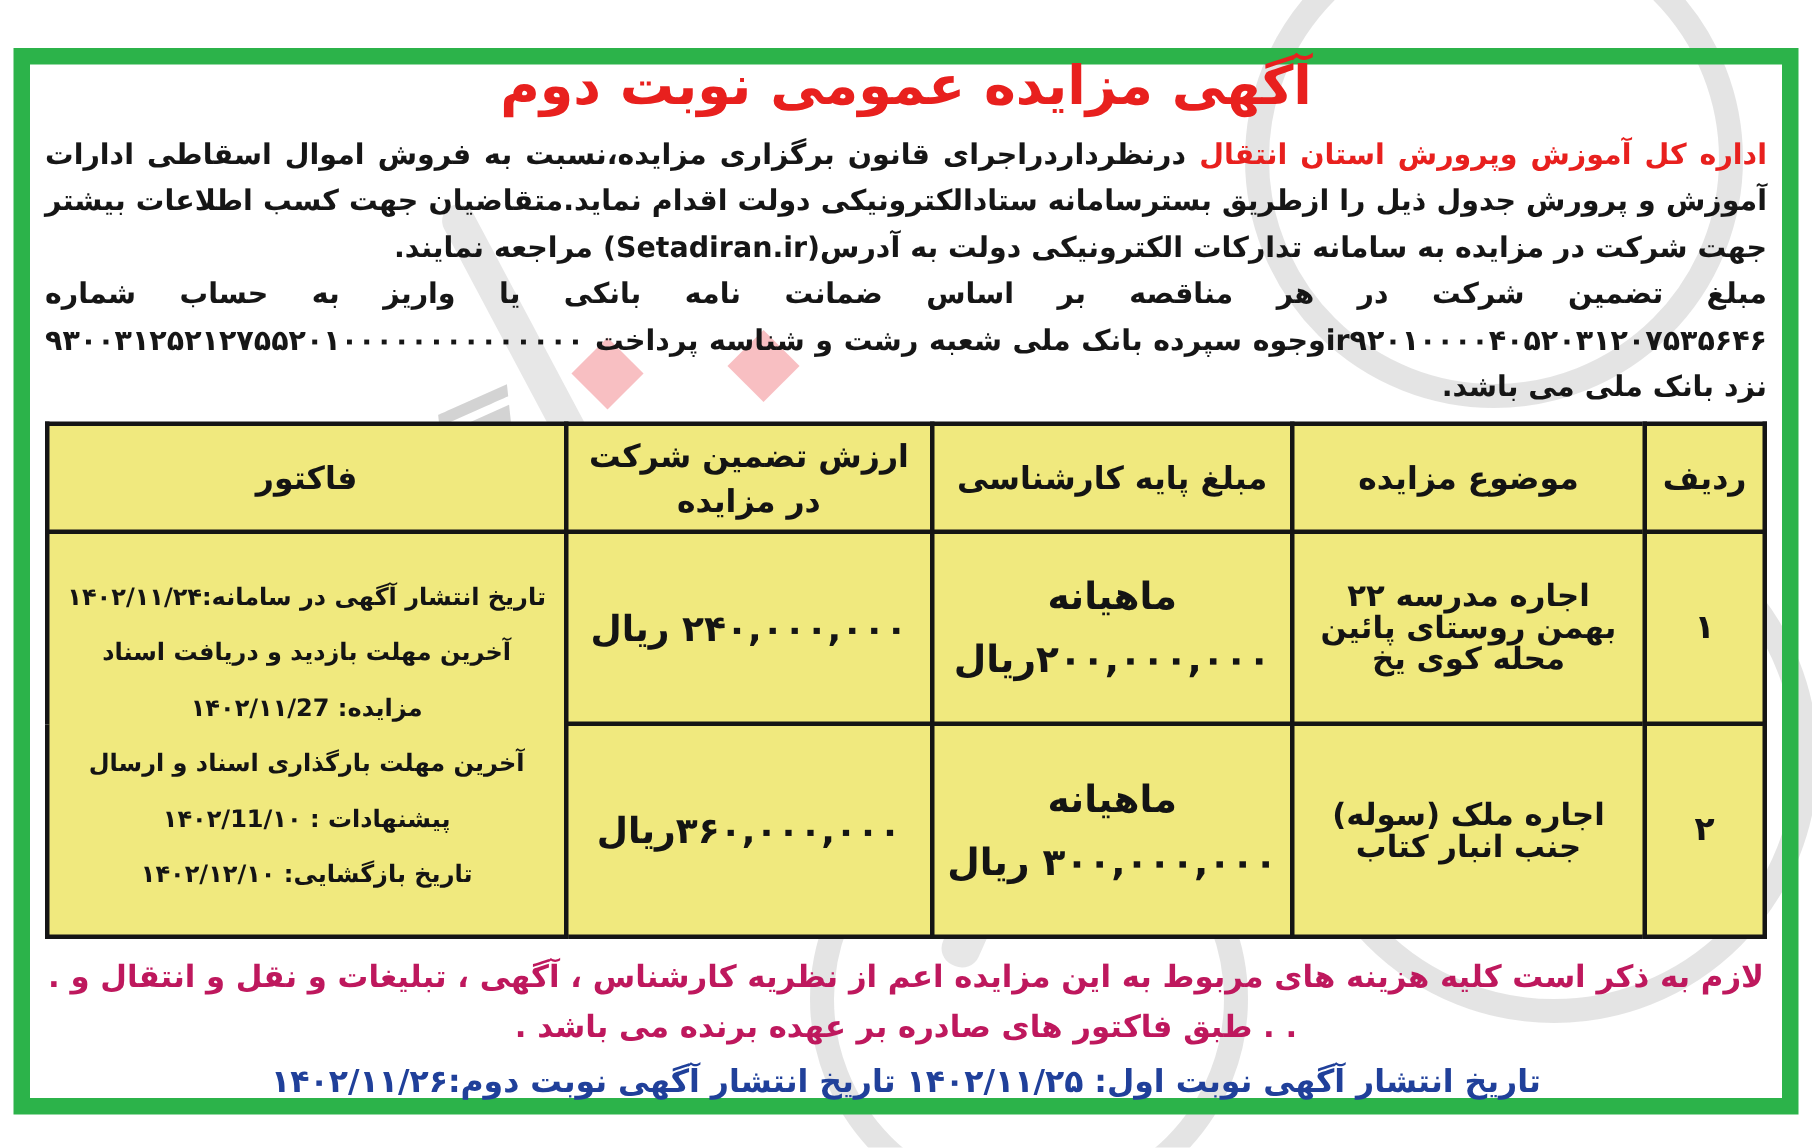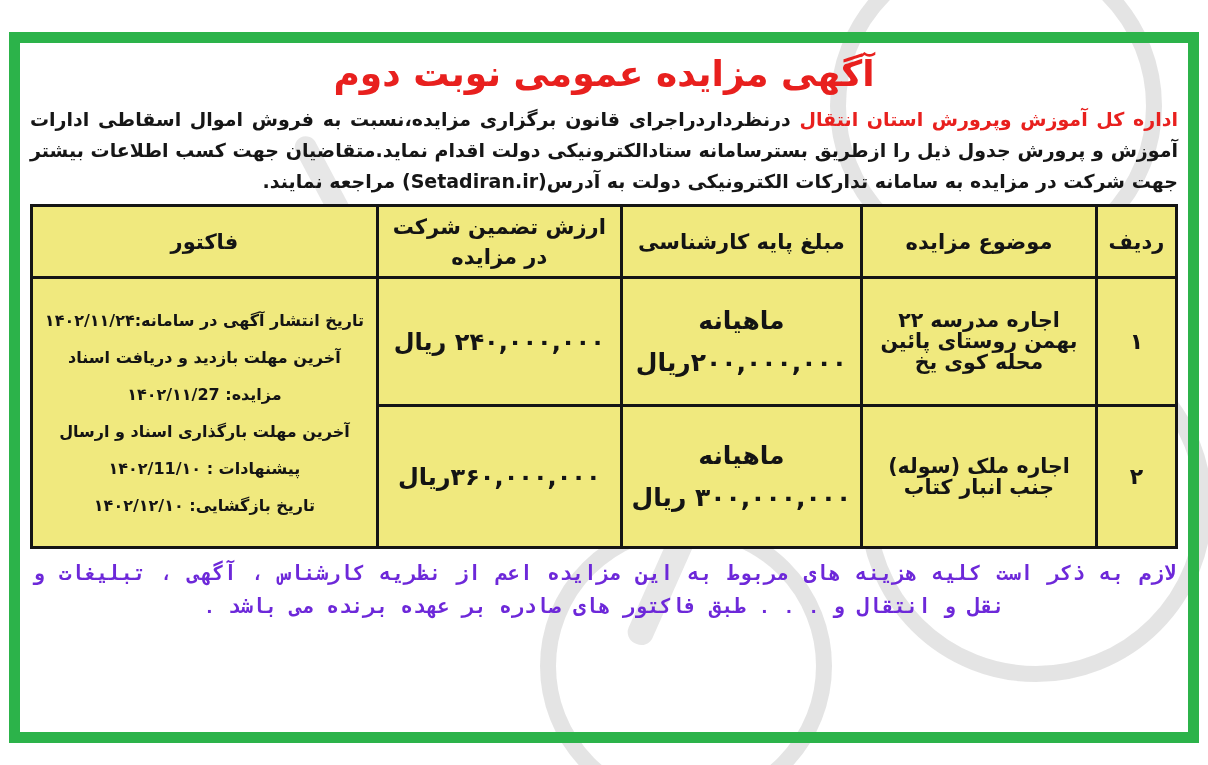--- a/index.html
+++ b/index.html
@@ -1,36 +1,36 @@
 <!DOCTYPE html>
 <html lang="fa"><head>
 <meta charset="utf-8">
 <style>
   html,body{margin:0;padding:0;}
   body{width:1208px;height:765px;background:#ffffff;font-family:"DejaVu Sans",sans-serif;}
   .page{position:relative;width:1208px;height:765px;background:#ffffff;overflow:hidden;font-weight:bold;}
   .frame{position:absolute;left:9px;top:32px;right:9px;bottom:22px;border:11px solid #2cb34a;z-index:1;pointer-events:none;}
-  .content{position:absolute;left:30px;top:48px;width:1148px;direction:rtl;z-index:2;}
+  .content{position:absolute;left:30px;top:32px;width:1148px;direction:rtl;z-index:2;}
   .title{margin:2px 0 6px 0;text-align:center;font-size:36px;line-height:48px;color:#e8201e;letter-spacing:0;}
   .intro{color:#161616;font-size:19px;line-height:31px;text-align:justify;margin:0 0 2px 0;}
   .intro p{margin:0;}
   .lead-red{color:#e8201e;}
   table.auction{width:100%;border-collapse:collapse;margin-top:7px;direction:rtl;}
   table.auction,table.auction th,table.auction td{border:3px solid #151515;}
   table.auction th,table.auction td{background:#f0e97e;color:#141414;text-align:center;vertical-align:middle;padding:3px 8px;}
   table.auction th{font-size:21px;line-height:30px;}
   tr.hdr{height:72px;}
   tr.r1{height:128px;}
   tr.r2{height:142px;}
   td.no{font-size:22px;}
   td.subj{font-size:20.5px;line-height:21px;padding:0 14px;}
   td.price{font-size:25px;line-height:42px;}
   td.guar{font-size:24px;}
   td.notes{font-size:16px;line-height:37px;padding:6px 10px;}
-  .pink-note{margin:9px 2px 0 2px;color:#6d28d9;font-size:20.5px;line-height:33px;text-align:justify;text-align-last:center;font-family:Liberation Mono, monospace;}
+  .pink-note{margin:9px 2px 0 2px;color:#be185d;font-size:20.5px;line-height:33px;text-align:justify;text-align-last:center;}
   .blue-dates{margin:4px 0 0 0;color:#20409a;font-size:21px;line-height:32px;text-align:center;}
   
   .wm{position:absolute;z-index:0;pointer-events:none;}
   .wm-circle{border-radius:50%;border:16px solid rgba(170,170,170,0.32);}
   .wm-bar{background:rgba(170,170,170,0.28);border-radius:12px;}
   .wm-text{color:rgba(140,140,140,0.38);font-weight:bold;white-space:nowrap;}
   .wm-diamond{width:34px;height:34px;background:#f5a9ad;opacity:0.75;transform:rotate(45deg);}
 </style>
 </head>
 <body>
@@ -48,20 +48,21 @@
   <div class="wm wm-diamond" style="left:492px;top:227px;"></div>
 
   <div class="frame"></div>
 
   <div class="content">
 
     <h1 class="title">آگهی مزایده عمومی نوبت دوم</h1>
 
     <div class="intro">
       <p><span class="lead-red">اداره کل آموزش وپرورش استان انتقال</span> <span>درنظرداردراجرای قانون برگزاری مزایده،نسبت به فروش اموال اسقاطی ادارات آموزش و پرورش جدول ذیل را ازطریق بسترسامانه ستادالکترونیکی دولت اقدام نماید.متقاضیان جهت کسب اطلاعات بیشتر جهت شرکت در مزایده به سامانه تدارکات الکترونیکی دولت به آدرس(Setadiran.ir) مراجعه نمایند.</span></p>
+      <p>مبلغ تضمین شرکت در هر مناقصه بر اساس ضمانت نامه بانکی یا واریز به حساب شماره ir۹۲۰۱۰۰۰۰۴۰۵۲۰۳۱۲۰۷۵۳۵۶۴۶وجوه سپرده بانک ملی شعبه رشت و شناسه پرداخت ۹۳۰۰۳۱۲۵۲۱۲۷۵۵۲۰۱۰۰۰۰۰۰۰۰۰۰۰۰۰۰ نزد بانک ملی می باشد.</p>
     </div>
 
     <table class="auction">
       <colgroup>
         <col style="width:7%">
         <col style="width:20.5%">
         <col style="width:21%">
         <col style="width:21.3%">
         <col style="width:30.2%">
       </colgroup>
@@ -88,15 +89,16 @@
       <tr class="r2">
         <td class="no">۲</td>
         <td class="subj">اجاره ملک (سوله) جنب انبار کتاب</td>
         <td class="price">ماهیانه ۳۰۰,۰۰۰,۰۰۰ ریال</td>
         <td class="guar">۳۶۰,۰۰۰,۰۰۰ریال</td>
       </tr>
     </tbody>
       </table>
 
     <p class="pink-note">لازم به ذکر است کلیه هزینه های مربوط به این مزایده اعم از نظریه کارشناس ، آگهی ، تبلیغات و نقل و انتقال و . . . طبق فاکتور های صادره بر عهده برنده می باشد .</p>
+    <p class="blue-dates">تاریخ انتشار آگهی نوبت اول: ۱۴۰۲/۱۱/۲۵ تاریخ انتشار آگهی نوبت دوم:۱۴۰۲/۱۱/۲۶</p>
 
   </div>
 </div>
 
 </body></html>

